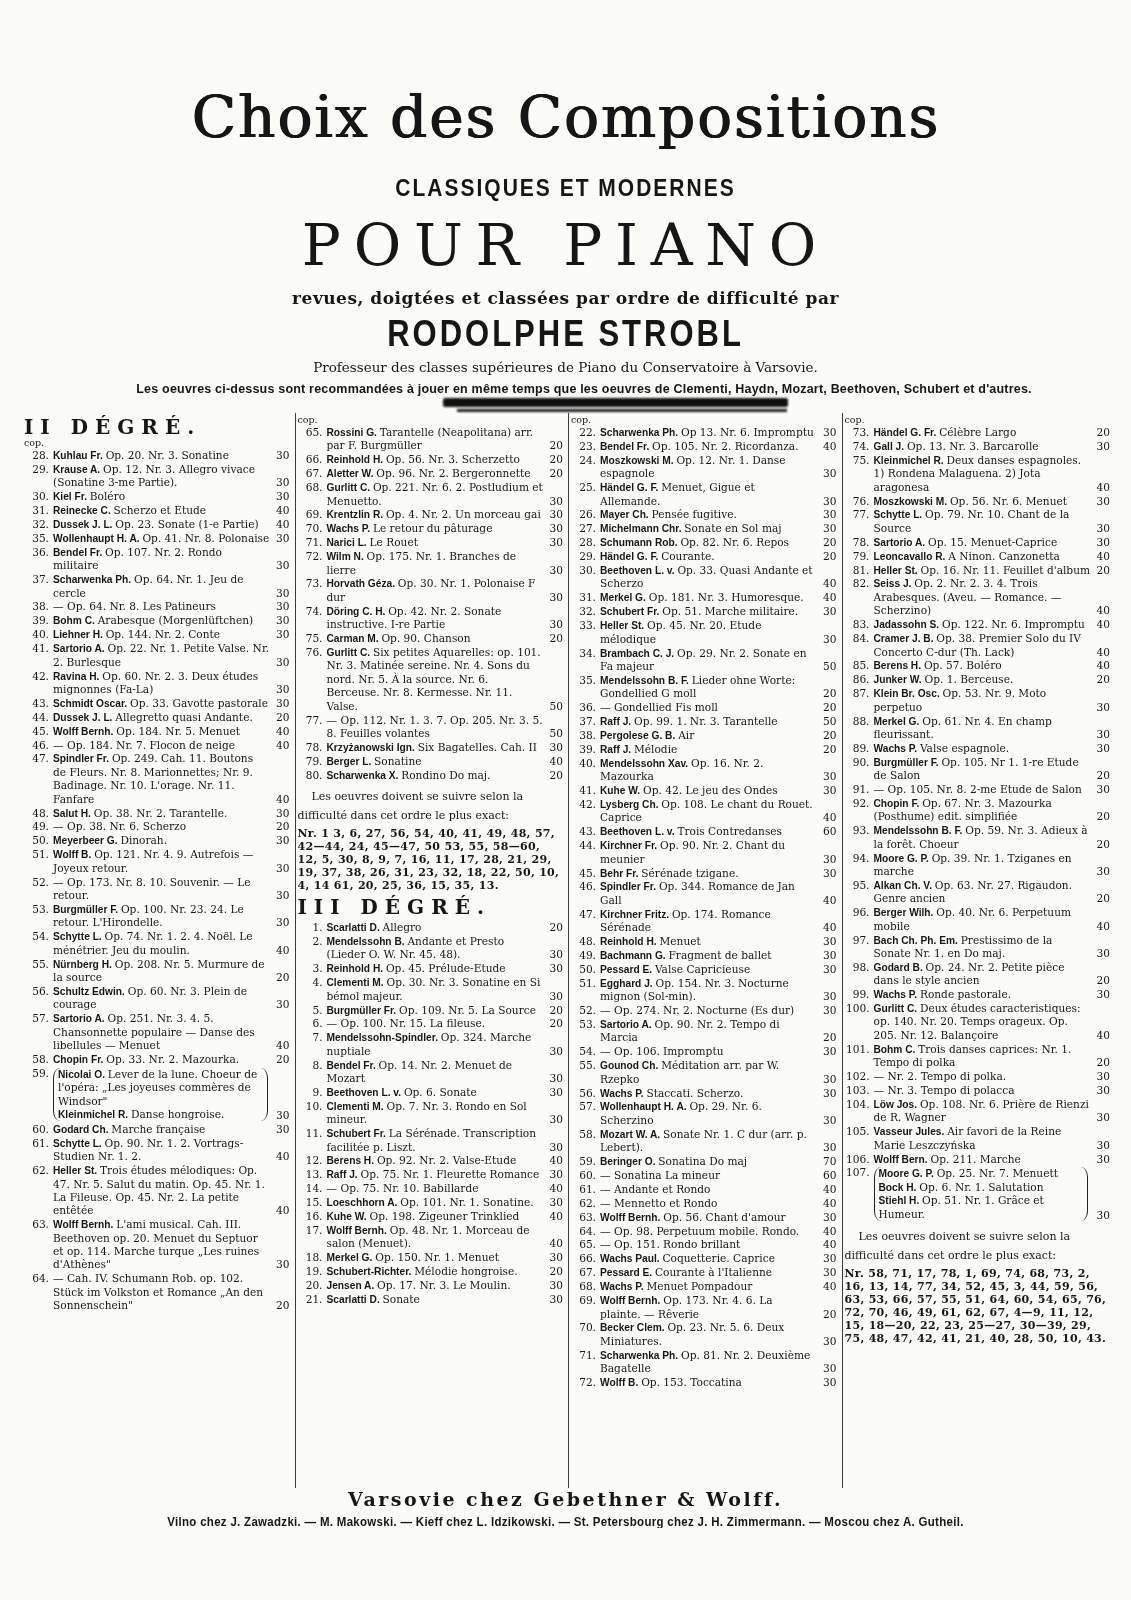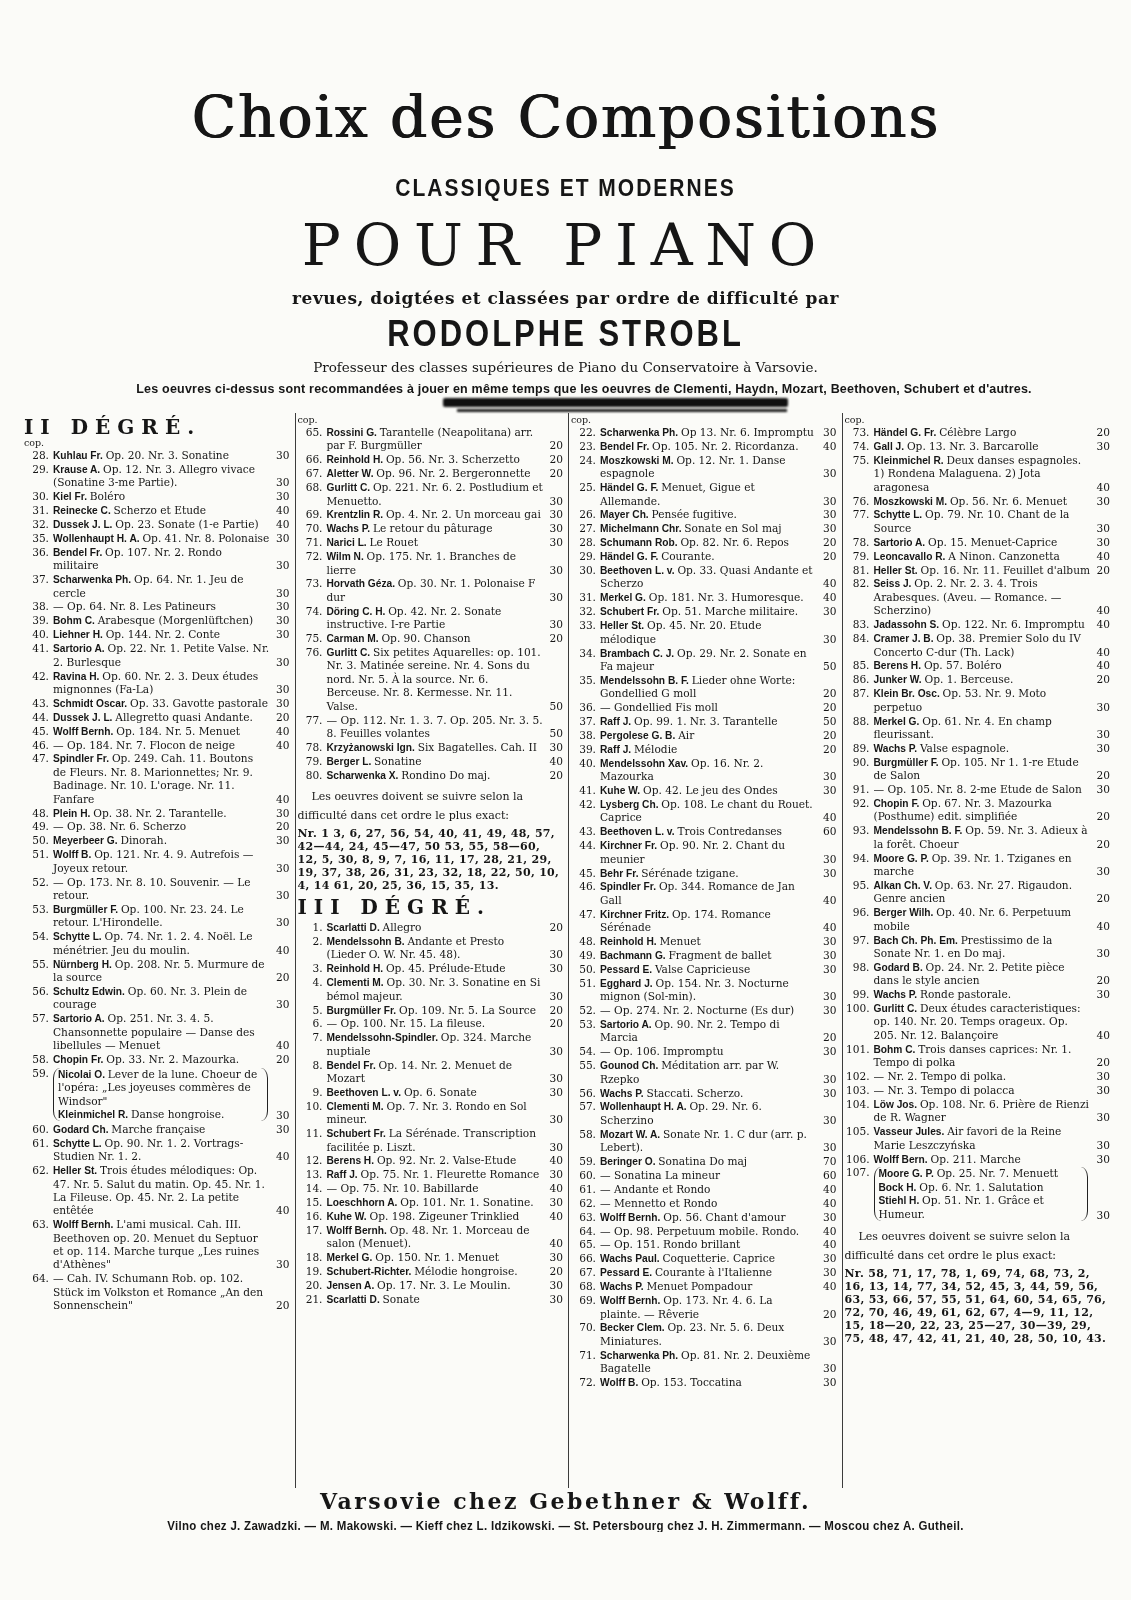--- a/index.html
+++ b/index.html
@@ -35,21 +35,21 @@
   .body{flex:1 1 auto;min-width:0;}
   .author-name{font-family:"Liberation Sans",sans-serif;font-weight:bold;font-size:10.2px;}
   .price{flex:0 0 20px;text-align:right;align-self:flex-end;white-space:nowrap;}
   .entry.group .body{border-left:1.4px solid #222;border-right:1.4px solid #222;
                      border-radius:7px/10px;padding:0 4px;margin:1px 2px 1px 0;}
   .part{display:block;}
   .note{font-size:11px;line-height:19px;margin:5px 0 2px;text-indent:14px;}
   .note-numbers{font-size:11px;line-height:13px;margin:2px 0 3px;font-weight:bold;letter-spacing:0.3px;}
   
   .footer{position:absolute;left:0;right:0;top:1488px;text-align:center;}
-  .publisher{font-size:22px;font-weight:bold;letter-spacing:2.5px;font-family:"DejaVu Serif",serif;}
+  .publisher{font-size:19px;font-weight:bold;letter-spacing:2.5px;font-family:"DejaVu Serif",serif;}
   .distributors{margin-top:5px;font-size:11.5px;font-weight:bold;letter-spacing:0.3px;
                 font-family:"Liberation Sans",sans-serif;transform:scaleY(1.15);}
 </style>
 </head>
 <body>
 
 <div class="page">
   <div class="hdr">
     <div class="title">Choix des Compositions</div>
     <div class="subtitle">CLASSIQUES ET MODERNES</div>
@@ -150,21 +150,21 @@
           <span class="body">— Op. 184. Nr. 7. Flocon de neige</span>
           <span class="price">40</span>
         </div>
         <div class="entry">
           <span class="num">47.</span>
           <span class="body"><b class="author-name">Spindler Fr. </b>Op. 249. Cah. 11. Boutons de Fleurs. Nr. 8. Marionnettes; Nr. 9. Badinage. Nr. 10. L'orage. Nr. 11. Fanfare</span>
           <span class="price">40</span>
         </div>
         <div class="entry">
           <span class="num">48.</span>
-          <span class="body"><b class="author-name">Plein H. </b>Op. 38. Nr. 2. Tarantelle.</span>
+          <span class="body"><b class="author-name">Salut H. </b>Op. 38. Nr. 2. Tarantelle.</span>
           <span class="price">30</span>
         </div>
         <div class="entry">
           <span class="num">49.</span>
           <span class="body">— Op. 38. Nr. 6. Scherzo</span>
           <span class="price">20</span>
         </div>
         <div class="entry">
           <span class="num">50.</span>
           <span class="body"><b class="author-name">Meyerbeer G. </b>Dinorah.</span>

